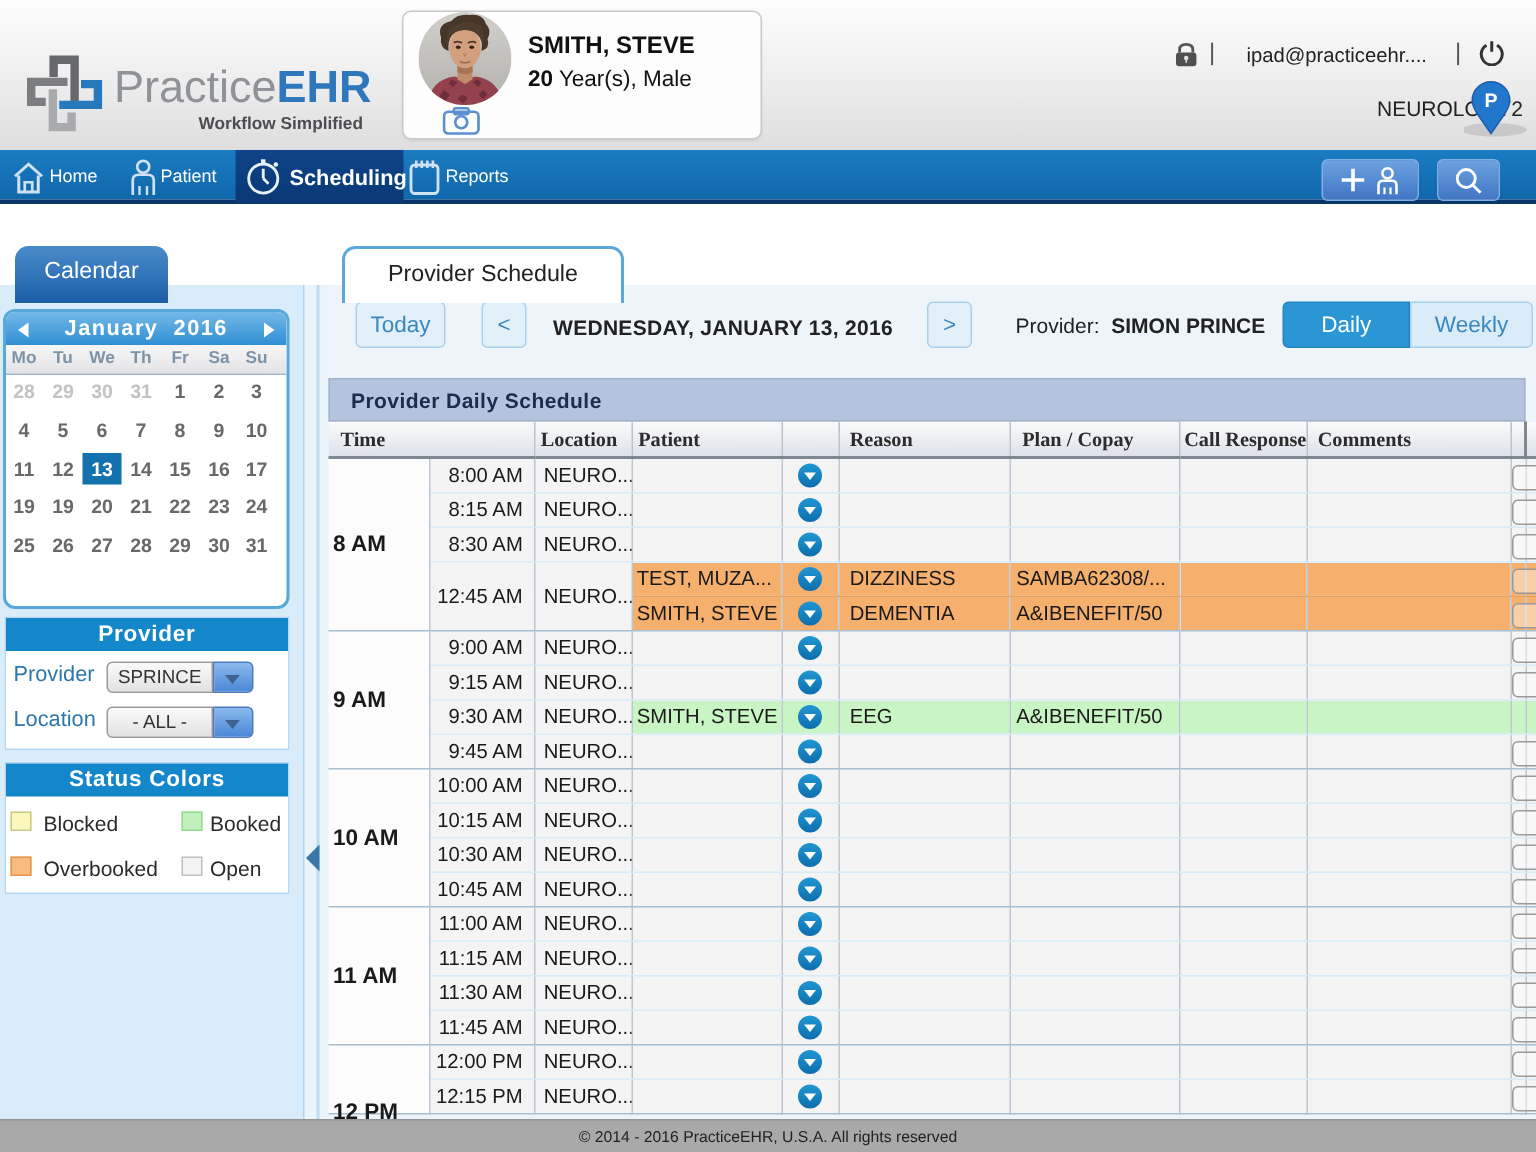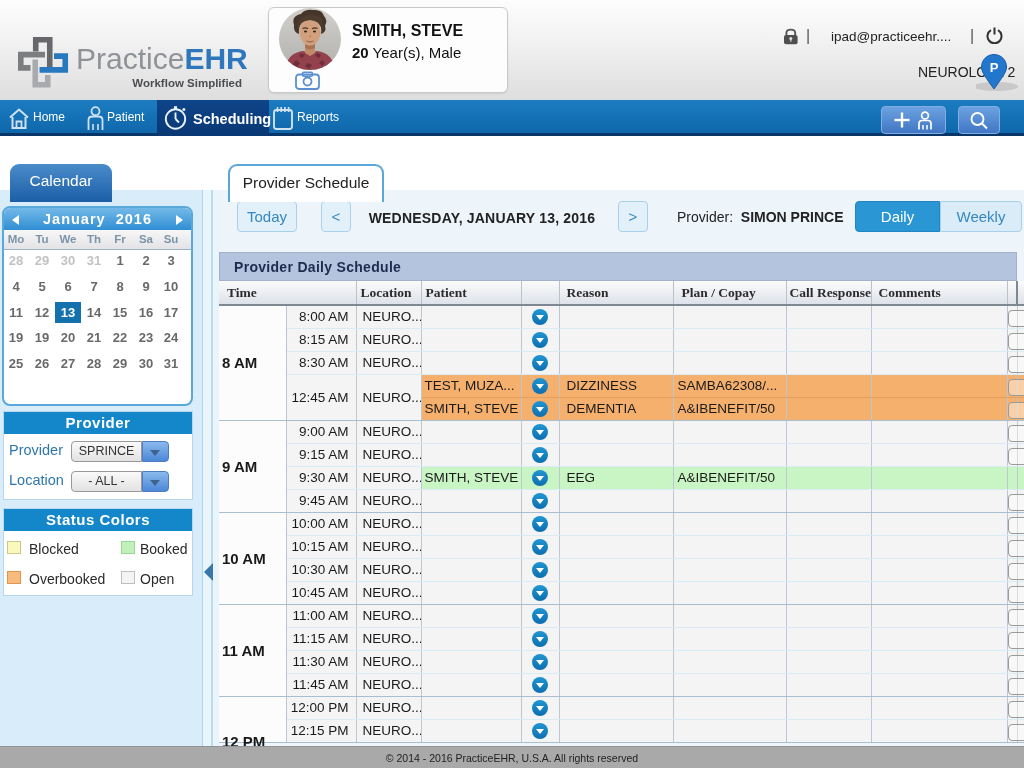--- a/index.html
+++ b/index.html
@@ -34,21 +34,21 @@
   background:linear-gradient(#6ca2e0,#4076c4); border:1px solid #82aee4; }
 
 
 #tabrow { position:absolute; left:0; top:136px; width:1024px; height:54px; background:#fff; z-index:5; }
 .tab { position:absolute; top:16px; height:38px; border-radius:9px 9px 0 0;
   text-align:center; font-size:15.5px; line-height:33px;margin-top:12px; }
 #tab1 { left:10px; width:102px; color:#fff;
   background:linear-gradient(#4a8cca,#1b5ea7); }
 #tab2 { left:122px; width:88px; color:#222; background:#fff;
   border:2px solid #5aa7da; border-bottom:none; }
-#tab3 { left:228px; width:156px; color:#222; background:#fff;
+#tab3 { left:228px; width:188px; color:#222; background:#fff;
   border:2px solid #5aa7da; border-bottom:none; }
 
 
 #main { position:absolute; left:0; top:190px; width:1024px; height:556px; background:#edf5fb; }
 #sidebar { position:absolute; left:0; top:0; width:202px; height:556px; background:#d9ecf9; }
 #divider { position:absolute; left:202px; top:0; width:17px; height:556px;
   background:#eaf4fb; border-left:1px solid #aed6ee; }
 #divline { position:absolute; left:211px; top:0; width:2px; height:556px; background:#bcdcf0; }
 #collapse { position:absolute; left:204px; top:373px; width:0; height:0;
   border-top:9px solid transparent; border-bottom:9px solid transparent;

